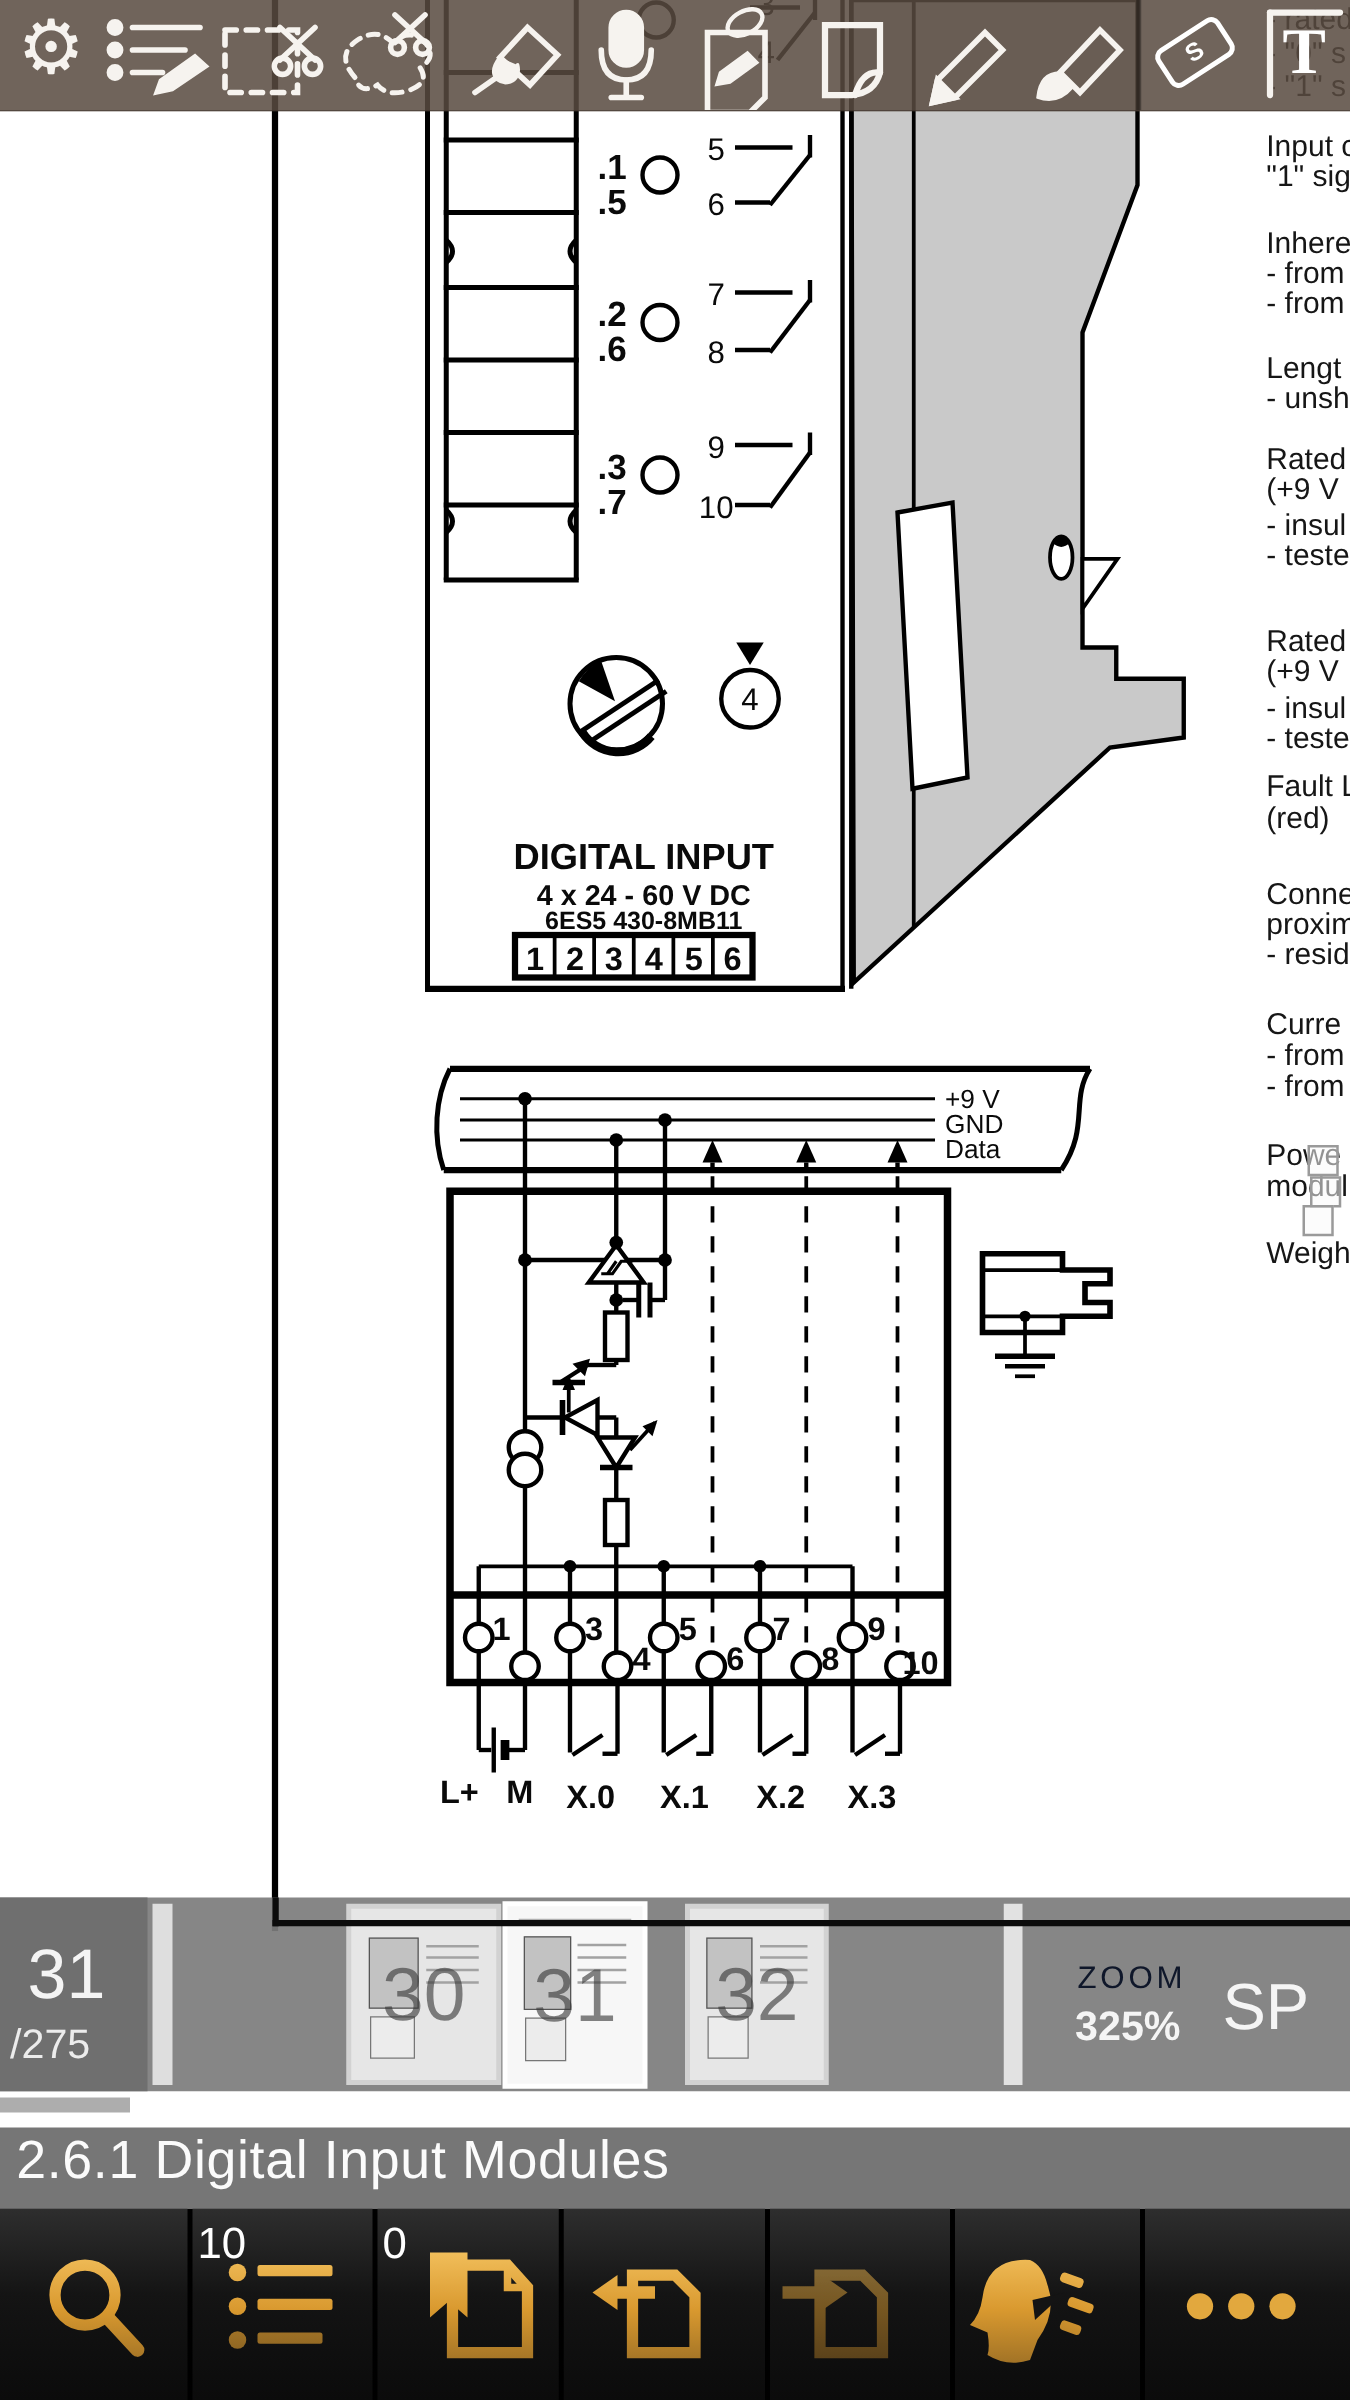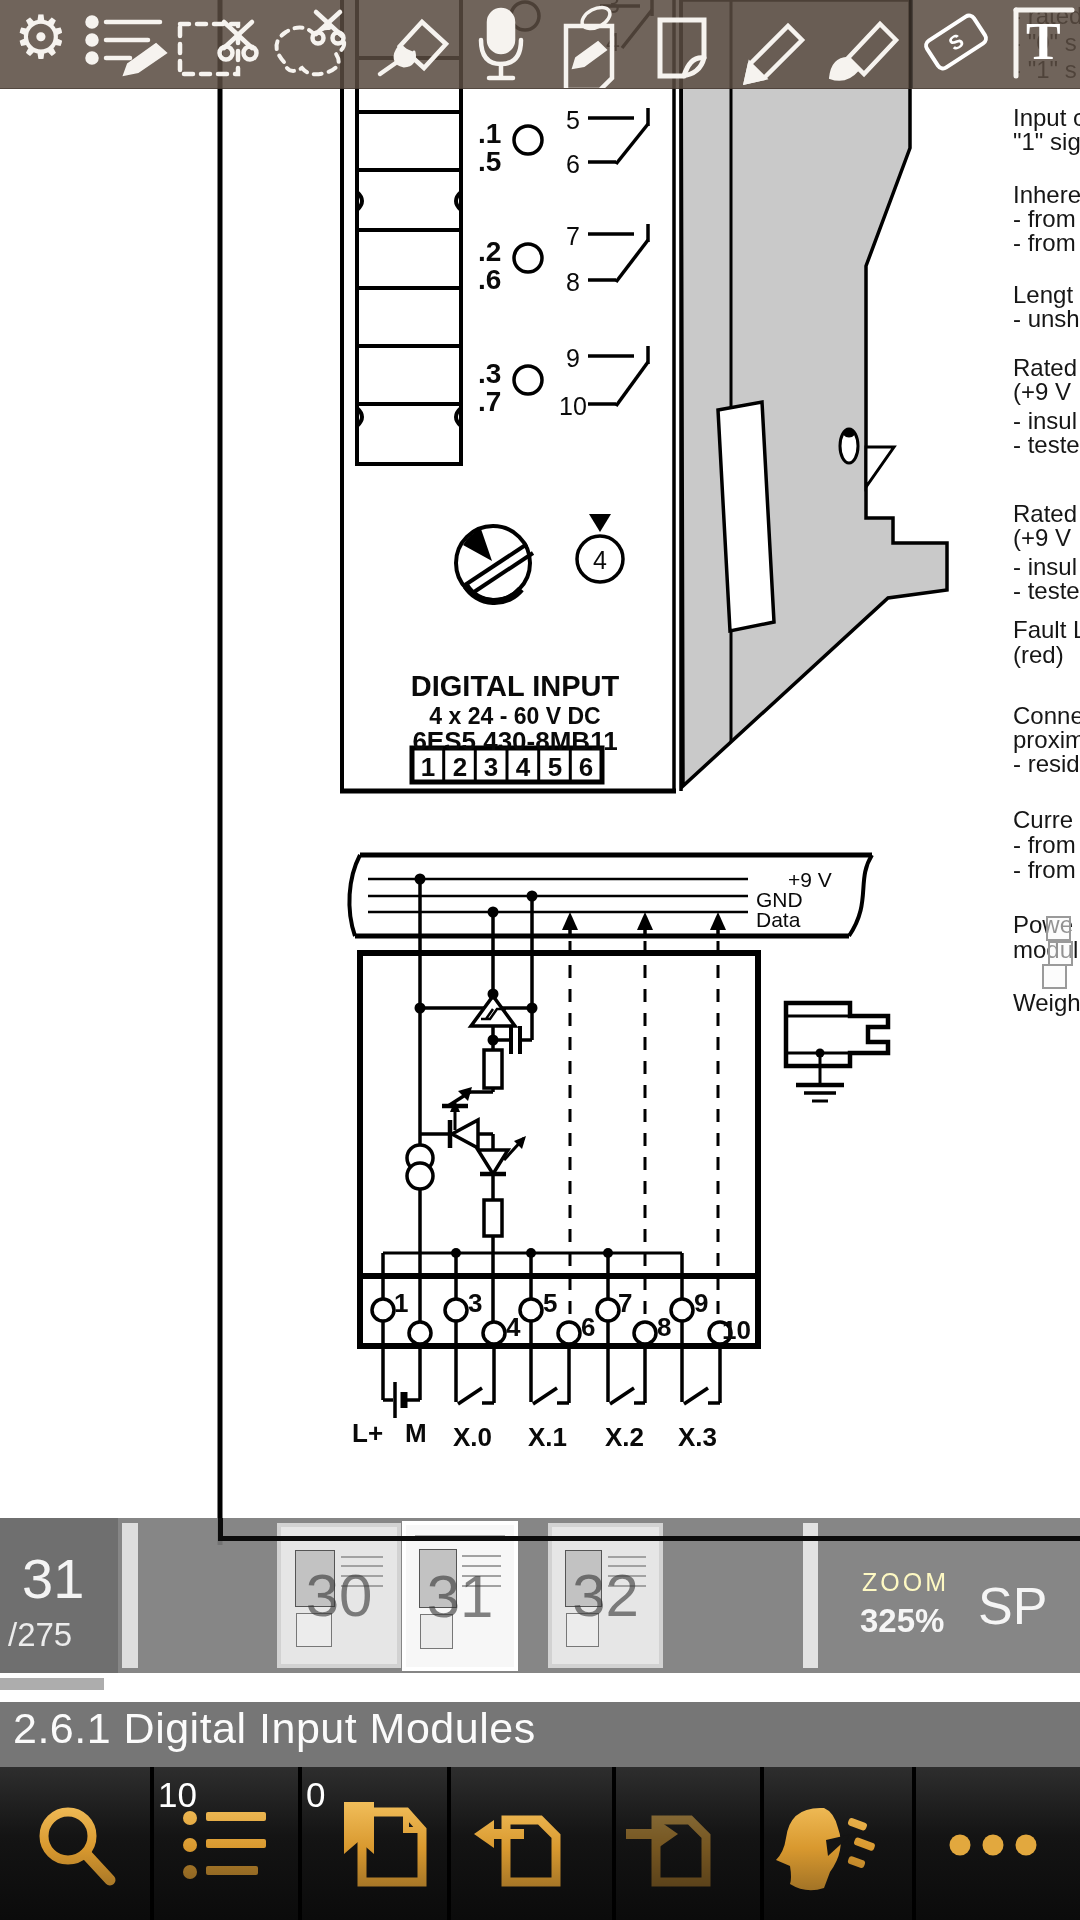--- a/index.html
+++ b/index.html
@@ -277,30 +277,30 @@
     <span class="t cnum" style="left:556px;top:150px;">6</span>
     <span class="t cnum" style="left:556px;top:222px;">7</span>
     <span class="t cnum" style="left:556px;top:268px;">8</span>
     <span class="t cnum" style="left:556px;top:344px;">9</span>
     <span class="t cnum" style="left:556px;top:392px;">10</span>
 
     <span class="t" style="left:589px;top:546px;width:22px;text-align:center;font-size:25px;">4</span>
 
     <div class="t" style="left:365px;top:670px;width:300px;text-align:center;font-weight:bold;font-size:29px;">DIGITAL INPUT</div>
     <div class="t" style="left:365px;top:703px;width:300px;text-align:center;font-weight:bold;font-size:23px;">4 x 24 - 60 V DC</div>
-    <div class="t" style="left:365px;top:726px;width:300px;text-align:center;font-weight:bold;font-size:26px;">6ES5 430-8MB11</div>
+    <div class="t" style="left:365px;top:726px;width:300px;text-align:center;font-weight:bold;font-size:20px;">6ES5 430-8MB11</div>
 
     <span class="t tnum" style="left:412px;top:752px;width:32px;text-align:center;">1</span>
     <span class="t tnum" style="left:444px;top:752px;width:32px;text-align:center;">2</span>
     <span class="t tnum" style="left:475px;top:752px;width:32px;text-align:center;">3</span>
     <span class="t tnum" style="left:507px;top:752px;width:32px;text-align:center;">4</span>
     <span class="t tnum" style="left:539px;top:752px;width:32px;text-align:center;">5</span>
     <span class="t tnum" style="left:570px;top:752px;width:32px;text-align:center;">6</span>
 
-    <span class="t blabel" style="left:756px;top:868px;margin-left:32px;">+9 V</span>
+    <span class="t blabel" style="left:756px;top:868px;">+9 V</span>
     <span class="t blabel" style="left:756px;top:888px;">GND</span>
     <span class="t blabel" style="left:756px;top:908px;">Data</span>
 
     <span class="t tnum" style="left:394px;top:1288px;">1</span>
     <span class="t tnum" style="left:468px;top:1288px;">3</span>
     <span class="t tnum" style="left:543px;top:1288px;">5</span>
     <span class="t tnum" style="left:618px;top:1288px;">7</span>
     <span class="t tnum" style="left:694px;top:1288px;">9</span>
     <span class="t tnum" style="left:506px;top:1312px;">4</span>
     <span class="t tnum" style="left:581px;top:1312px;">6</span>
@@ -456,21 +456,21 @@
           <i class="mA"></i>
           <i class="mL1"></i>
           <i class="mL2"></i>
           <i class="mL3"></i>
           <i class="mL4"></i>
           <i class="mC"></i>
         </div>
       <span class="tno">32</span>
     </div>
     <div class="ab" style="left:803px;top:5px;width:15px;height:145px;background:#e2e2e2;"></div>
-    <span class="t" style="left:862px;top:50px;font-size:25px;letter-spacing:3px;color:#fef9c3;">ZOOM</span>
+    <span class="t" style="left:862px;top:50px;font-size:25px;letter-spacing:3px;color:#0f172a;">ZOOM</span>
     <span class="t" style="left:860px;top:84px;font-size:33px;font-weight:bold;color:#f5f5f5;">325%</span>
     <span class="t" style="left:978px;top:58px;font-size:52px;color:#f5f5f5;">SP</span>
   </div>
 
   <div class="ab pline" style="left:218px;top:1536px;width:862px;height:5px;"></div>
   <div class="ab pline" style="left:218px;top:1518px;width:5px;height:23px;"></div>
 
   <div class="ab" id="ewabar"></div>
   <div class="ab" id="titlebar">
     <span>2.6.1 Digital Input Modules</span>

